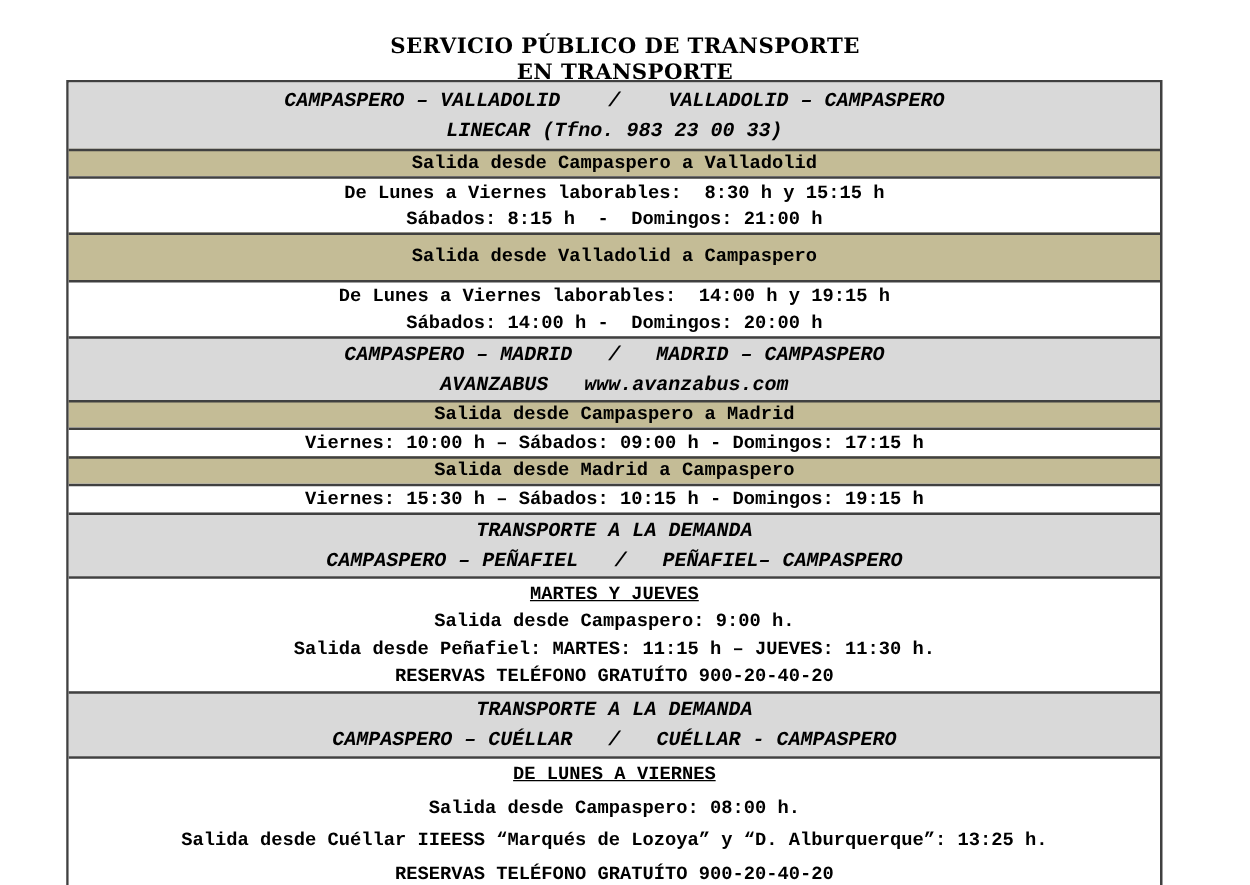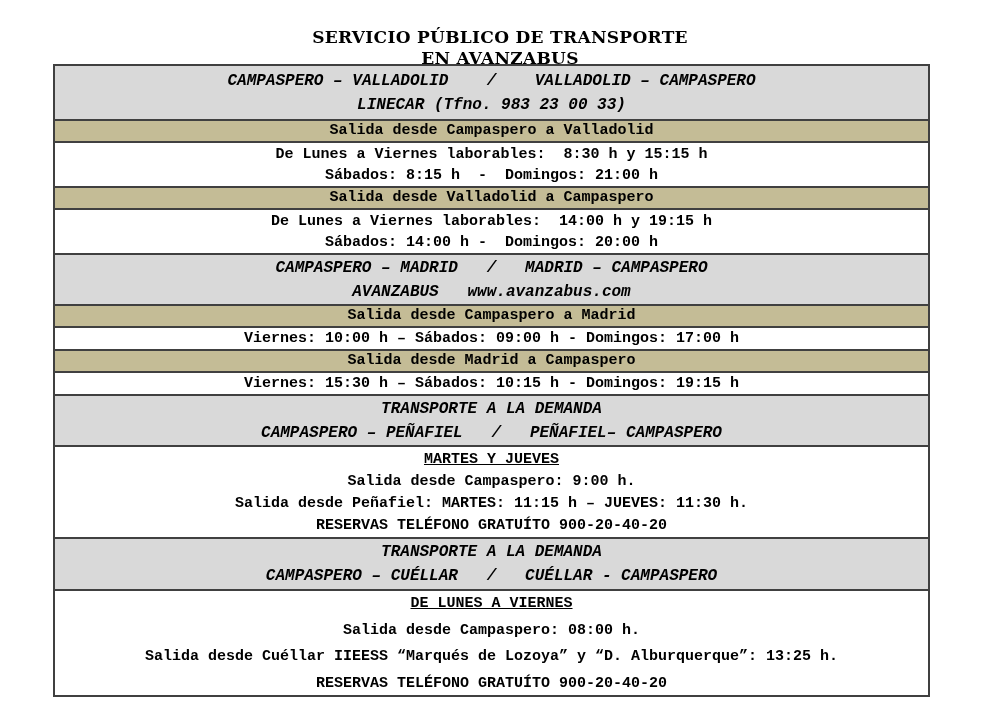--- a/index.html
+++ b/index.html
@@ -61,59 +61,59 @@
   }
   .row.white.block{line-height:22px; justify-content:space-between; padding-top:2px;}
   .line{white-space:pre-wrap;}
   .underline{text-decoration:underline;}
 </style>
 </head>
 <body>
 
 <header class="doc-title">
   <div class="title-line">SERVICIO PÚBLICO DE TRANSPORTE</div>
-  <div class="title-line">EN AVANZABUS</div>
+  <div class="title-line">EN TRANSPORTE</div>
 </header>
 
 <div class="schedule-table">
 
   <div class="row gray first" style="height:53px">
     <div class="line">CAMPASPERO – VALLADOLID    /    VALLADOLID – CAMPASPERO</div>
     <div class="line">LINECAR (Tfno. 983 23 00 33)</div>
   </div>
 
   <div class="row tan" style="height:22px">
     <div class="line">Salida desde Campaspero a Valladolid</div>
   </div>
 
   <div class="row white" style="height:45px">
     <div class="line">De Lunes a Viernes laborables:  8:30 h y 15:15 h</div>
     <div class="line">Sábados: 8:15 h  -  Domingos: 21:00 h</div>
   </div>
 
-  <div class="row tan" style="height:22px">
+  <div class="row tan" style="height:38px">
     <div class="line">Salida desde Valladolid a Campaspero</div>
   </div>
 
   <div class="row white" style="height:45px">
     <div class="line">De Lunes a Viernes laborables:  14:00 h y 19:15 h</div>
     <div class="line">Sábados: 14:00 h -  Domingos: 20:00 h</div>
   </div>
 
   <div class="row gray" style="height:51px">
     <div class="line">CAMPASPERO – MADRID   /   MADRID – CAMPASPERO</div>
     <div class="line">AVANZABUS   www.avanzabus.com</div>
   </div>
 
   <div class="row tan" style="height:22px">
     <div class="line">Salida desde Campaspero a Madrid</div>
   </div>
 
   <div class="row white" style="height:23px">
-    <div class="line">Viernes: 10:00 h – Sábados: 09:00 h - Domingos: 17:00 h</div>
+    <div class="line">Viernes: 10:00 h – Sábados: 09:00 h - Domingos: 17:15 h</div>
   </div>
 
   <div class="row tan" style="height:22px">
     <div class="line">Salida desde Madrid a Campaspero</div>
   </div>
 
   <div class="row white" style="height:23px">
     <div class="line">Viernes: 15:30 h – Sábados: 10:15 h - Domingos: 19:15 h</div>
   </div>
 

